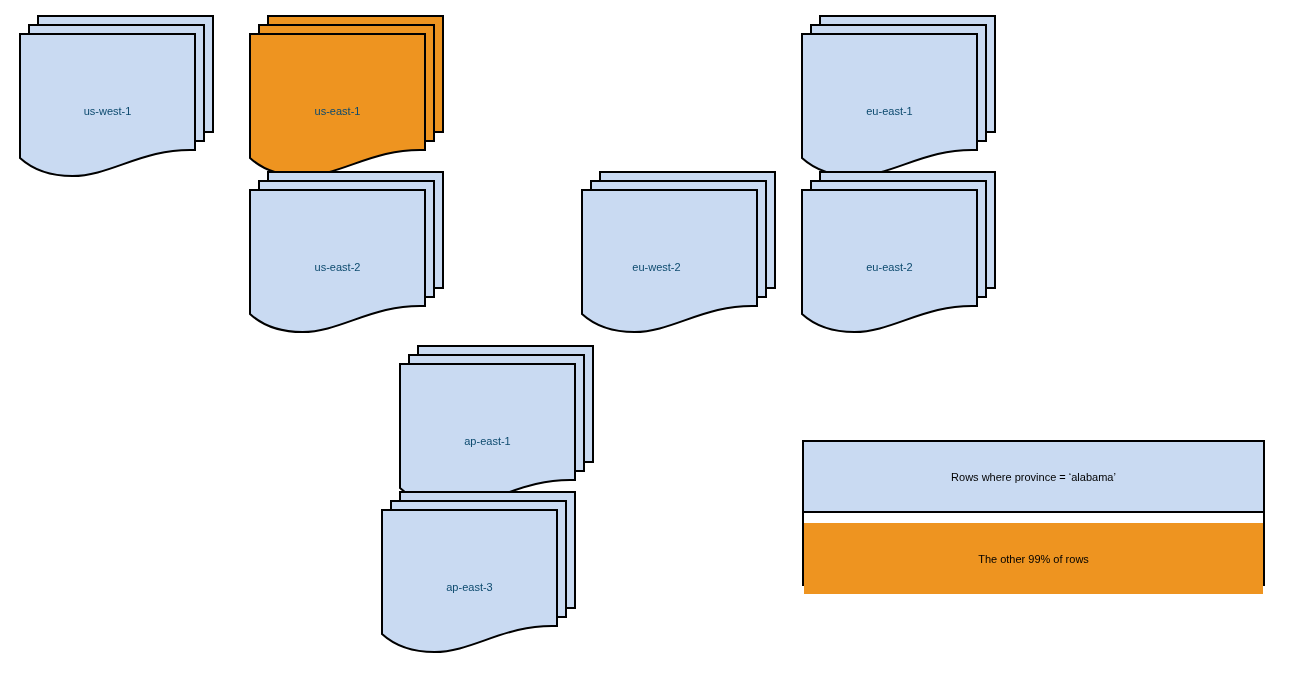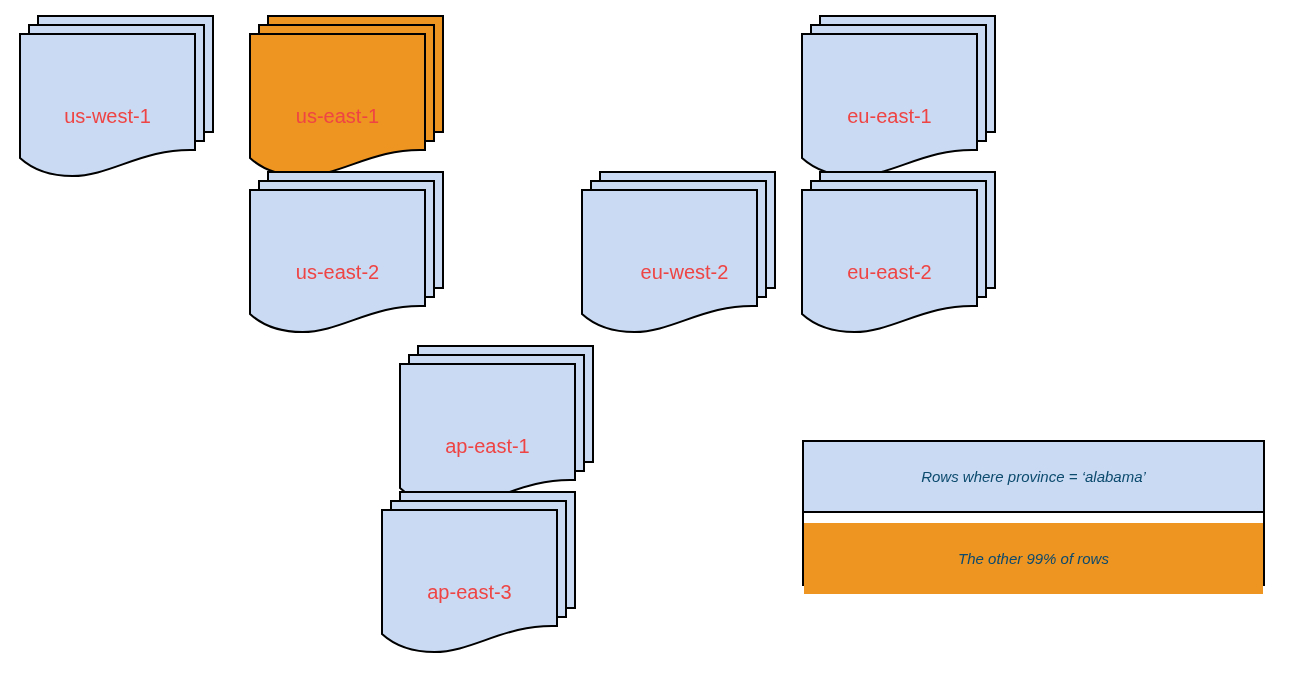--- a/index.html
+++ b/index.html
@@ -21,43 +21,42 @@
   }
   .doc-stack {
     position: absolute;
   }
   .doc-stack svg {
     display: block;
     overflow: visible;
   }
   .doc-label {
     position: absolute;
-    font-size: 20px;
+    font-size: 11px;
     line-height: 1;
-    color: #ef4444;
+    color: #0c4a6e;
     white-space: nowrap;
     text-align: center;
     pointer-events: none;
     -webkit-user-select: none;
     user-select: none;
   }
   .legend {
     position: absolute;
     box-sizing: border-box;
     border: 2px solid #000000;
   }
   .legend-row {
     box-sizing: border-box;
     display: flex;
     align-items: center;
     justify-content: center;
-    font-size: 15px;
-    color: #0c4a6e;
+    font-size: 11px;
+    color: #000000;
     white-space: nowrap;
-    font-style: italic;
   }
   .legend-row.top {
     border-bottom: 2px solid #000000;
   }
 </style>
 </head>
 <body>
 
 <div id="canvas">
     <div class="doc-stack" style="left: 18px; top: 14px; width: 197px; height: 168px;">
@@ -91,21 +90,21 @@
         <path d="M 0 0 L 175 0 L 175 116 C 122.49999999999999 114 91 142 52.5 142 C 24.500000000000004 142 8.75 132 0 124 Z" transform="translate(2,20)" fill="#c9daf2" stroke="#000000" stroke-width="2" stroke-linejoin="miter"></path>
       </svg>
       <div class="doc-label" style="left: 2px; top: 91.92px; width: 175px;">us-east-2</div>
     </div>
     <div class="doc-stack" style="left: 580px; top: 170px; width: 197px; height: 168px;">
       <svg width="197" height="168" viewBox="0 0 197 168">
         <path d="M 0 0 L 175 0 L 175 116 L 0 116 Z" transform="translate(20,2)" fill="#c9daf2" stroke="#000000" stroke-width="2" stroke-linejoin="miter"></path>
         <path d="M 0 0 L 175 0 L 175 116 L 0 116 Z" transform="translate(11,11)" fill="#c9daf2" stroke="#000000" stroke-width="2" stroke-linejoin="miter"></path>
         <path d="M 0 0 L 175 0 L 175 116 C 122.49999999999999 114 91 142 52.5 142 C 24.500000000000004 142 8.75 132 0 124 Z" transform="translate(2,20)" fill="#c9daf2" stroke="#000000" stroke-width="2" stroke-linejoin="miter"></path>
       </svg>
-      <div class="doc-label" style="left: 2px; top: 91.92px; width: 149px; padding-left: 28px;">eu-west-2</div>
+      <div class="doc-label" style="left: 2px; top: 91.92px; width: 149px;">eu-west-2</div>
     </div>
     <div class="doc-stack" style="left: 800px; top: 170px; width: 197px; height: 168px;">
       <svg width="197" height="168" viewBox="0 0 197 168">
         <path d="M 0 0 L 175 0 L 175 116 L 0 116 Z" transform="translate(20,2)" fill="#c9daf2" stroke="#000000" stroke-width="2" stroke-linejoin="miter"></path>
         <path d="M 0 0 L 175 0 L 175 116 L 0 116 Z" transform="translate(11,11)" fill="#c9daf2" stroke="#000000" stroke-width="2" stroke-linejoin="miter"></path>
         <path d="M 0 0 L 175 0 L 175 116 C 122.49999999999999 114 91 142 52.5 142 C 24.500000000000004 142 8.75 132 0 124 Z" transform="translate(2,20)" fill="#c9daf2" stroke="#000000" stroke-width="2" stroke-linejoin="miter"></path>
       </svg>
       <div class="doc-label" style="left: 2px; top: 91.92px; width: 175px;">eu-east-2</div>
     </div>
     <div class="doc-stack" style="left: 398px; top: 344px; width: 197px; height: 168px;">

